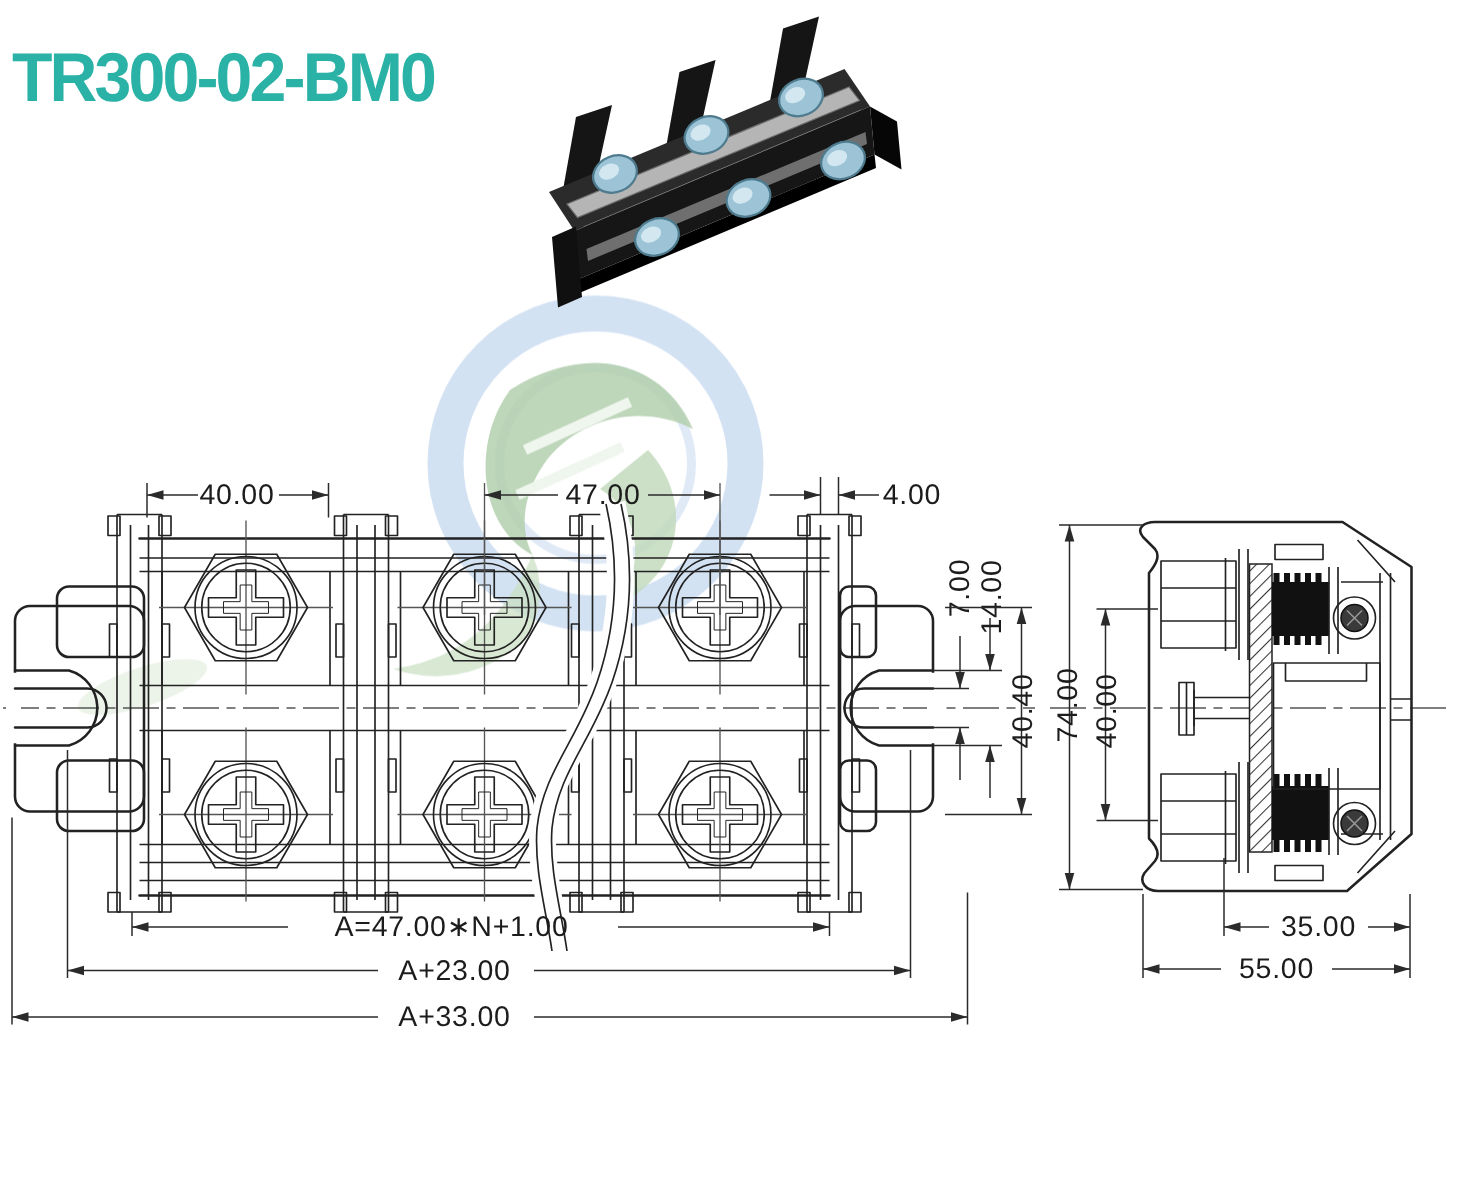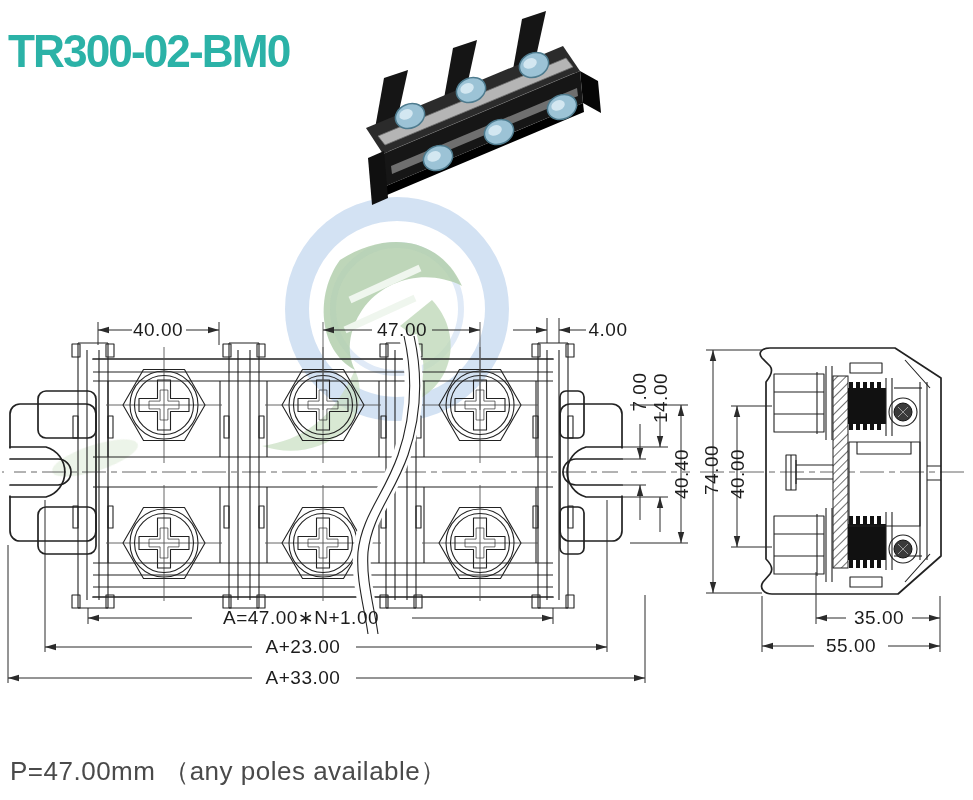--- a/index.html
+++ b/index.html
@@ -275,14 +275,13 @@
       <path class="dim" d="M816,618 H846" marker-start="url(#mS)"></path>
       <path class="dim" d="M912,618 H940" marker-end="url(#mE)"></path>
       <text class="dt" x="879" y="624">35.00</text>
 
       <path class="dim" d="M762,646 H814" marker-start="url(#mS)"></path>
       <path class="dim" d="M888,646 H940" marker-end="url(#mE)"></path>
       <text class="dt" x="851" y="652">55.00</text>
     </g>
   </svg>
 
-  <div class="footer">P=47.00mm （any poles available）</div>
 </div>
 
 </body></html>

